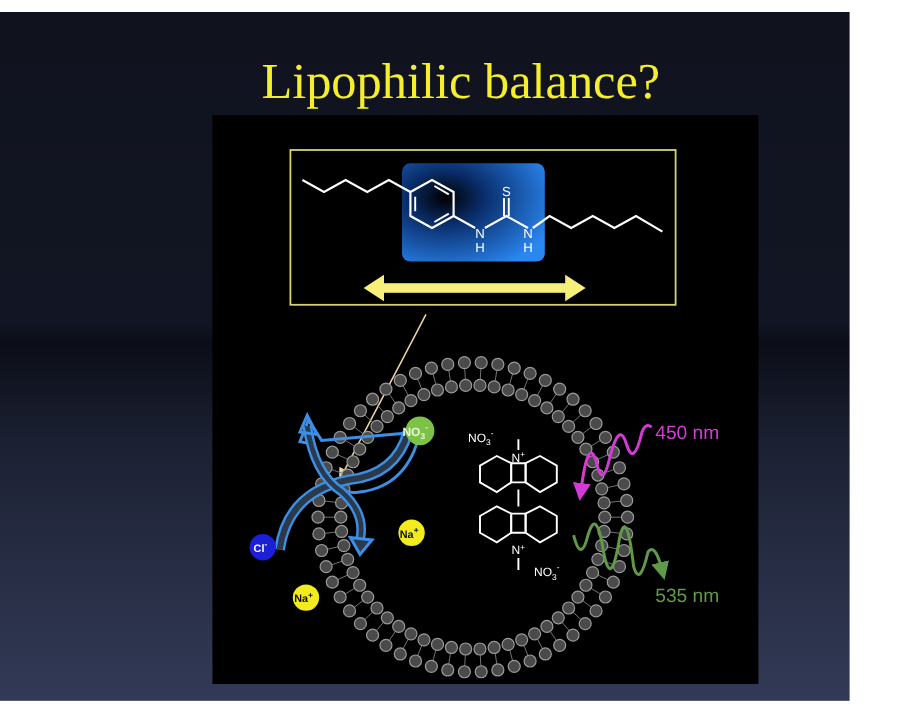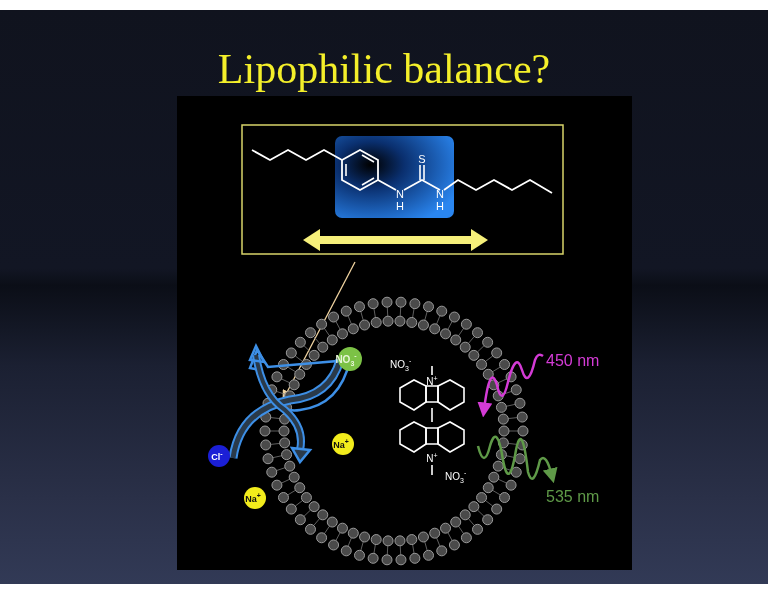--- a/index.html
+++ b/index.html
@@ -1,18 +1,18 @@
 <!DOCTYPE html>
 <html><head>
 <meta charset="utf-8">
 <style>
   html, body { margin:0; padding:0; }
   body { width:768px; height:594px; background:#ffffff; position:relative; overflow:hidden; }
   .slide {
-    position:absolute; left:0; top:10px; width:768px; height:574px;
+    position:absolute; left:0; top:10px; width:708px; height:574px;
     background: linear-gradient(to bottom, #10131e 0%, #121624 45%, #0b0e17 48%, #1b2032 62%, #2a3048 85%, #323a56 100%);
   }
   .title {
     position:absolute; left:0; top:38px; width:768px; text-align:center;
     font-family:"Liberation Serif","DejaVu Serif",serif; font-size:42px; color:#f4ef2a;
     line-height:1;
   }
   .panel {
     position:absolute; left:177px; top:86px; width:455px; height:474px; background:#000;
   }

